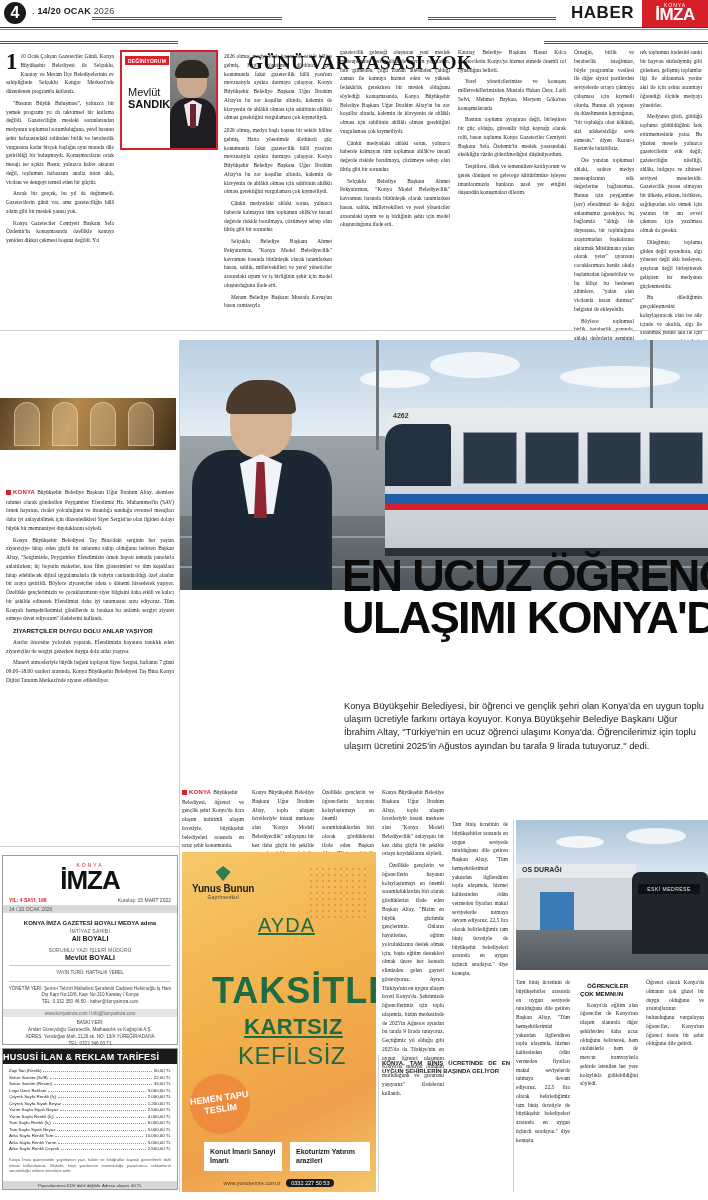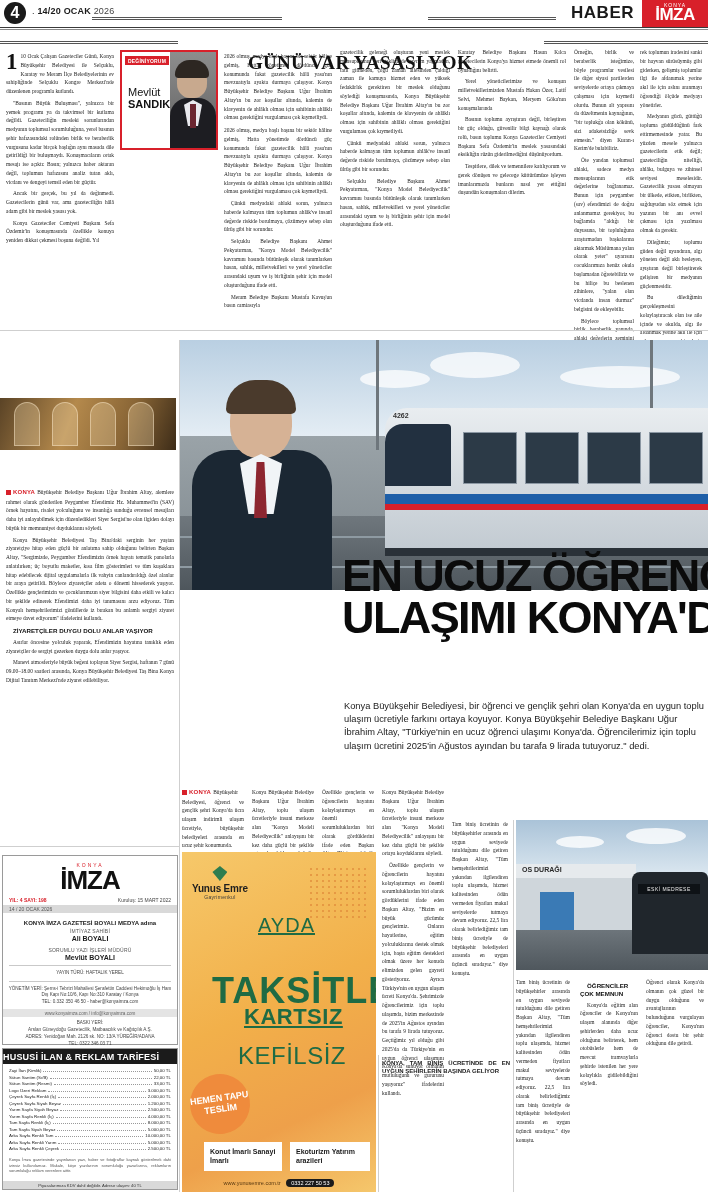--- a/index.html
+++ b/index.html
@@ -250,21 +250,21 @@
     color:#3a3a3a; text-align:center; letter-spacing:.3px; }
   .ad .ayda { position:absolute; left:76px; top:62px;
     font-family:"Liberation Sans", sans-serif; font-weight:normal; font-size:20px;
     color:#1f6b44; text-decoration:underline; letter-spacing:1px; }
   .ad .price { position:absolute; left:60px; top:84px;
     font-family:"Liberation Sans", sans-serif; font-weight:bold; font-size:30px;
     color:#1f6b44; letter-spacing:-.5px; }
   .ad .taksit { position:absolute; left:30px; top:118px;
     font-family:"Liberation Sans", sans-serif; font-weight:bold; font-size:36px;
     color:#1f6b44; letter-spacing:1px; }
-  .ad .kartsiz { position:absolute; left:62px; top:152px;
+  .ad .kartsiz { position:absolute; left:62px; top:162px;
     font-family:"Liberation Sans", sans-serif; font-weight:bold; font-size:22px;
     color:#1f6b44; text-decoration:underline; letter-spacing:.5px; }
   .ad .kefilsiz { position:absolute; left:56px; top:190px;
     font-family:"Liberation Sans", sans-serif; font-weight:normal; font-size:24px;
     color:#1f6b44; letter-spacing:.5px; }
   .ad .circle { position:absolute; left:8px; top:222px; width:60px; height:60px;
     border-radius:50%; background:#ef8b3c; color:#fff; display:flex; align-items:center;
     justify-content:center; text-align:center;
     font-family:"Liberation Sans", sans-serif; font-weight:bold; font-size:9px;
     line-height:1.2; transform:rotate(-8deg); }
@@ -573,21 +573,21 @@
         </div>
     </div>
     <div class="tarnote">Konya İmza gazetesinde yayınlanan yazı, haber ve fotoğraflar kaynak gösterilmek dahi izinsiz kullanılamaz. Makale, köşe yazılarının sorumluluğu yazarlarına, reklamların sorumluluğu reklam verenlere aittir.</div>
     <div class="tarfoot">Piyasalarımıza KDV dahil değildir.   Adrese ulaşım: 40 TL</div>
   </div>
 
   <div class="ad">
     <div class="dots"></div>
     <div class="brand">
       <div class="leaf"></div>
-      <div class="b1">Yunus Emre</div>
+      <div class="b1">Yunus Bunun</div>
       <div class="b2">Gayrimenkul</div>
     </div>
     <div class="ayda">AYDA</div>
     <div class="taksit">TAKSİTLE</div>
     <div class="kartsiz">KARTSIZ</div>
     <div class="kefilsiz">KEFİLSİZ</div>
     <div class="circle">HEMEN TAPU TESLİM</div>
     <div class="ribbon r1">Konut İmarlı Sanayi İmarlı</div>
     <div class="ribbon r2">Ekoturizm Yatırım arazileri</div>
     <div class="foot">

